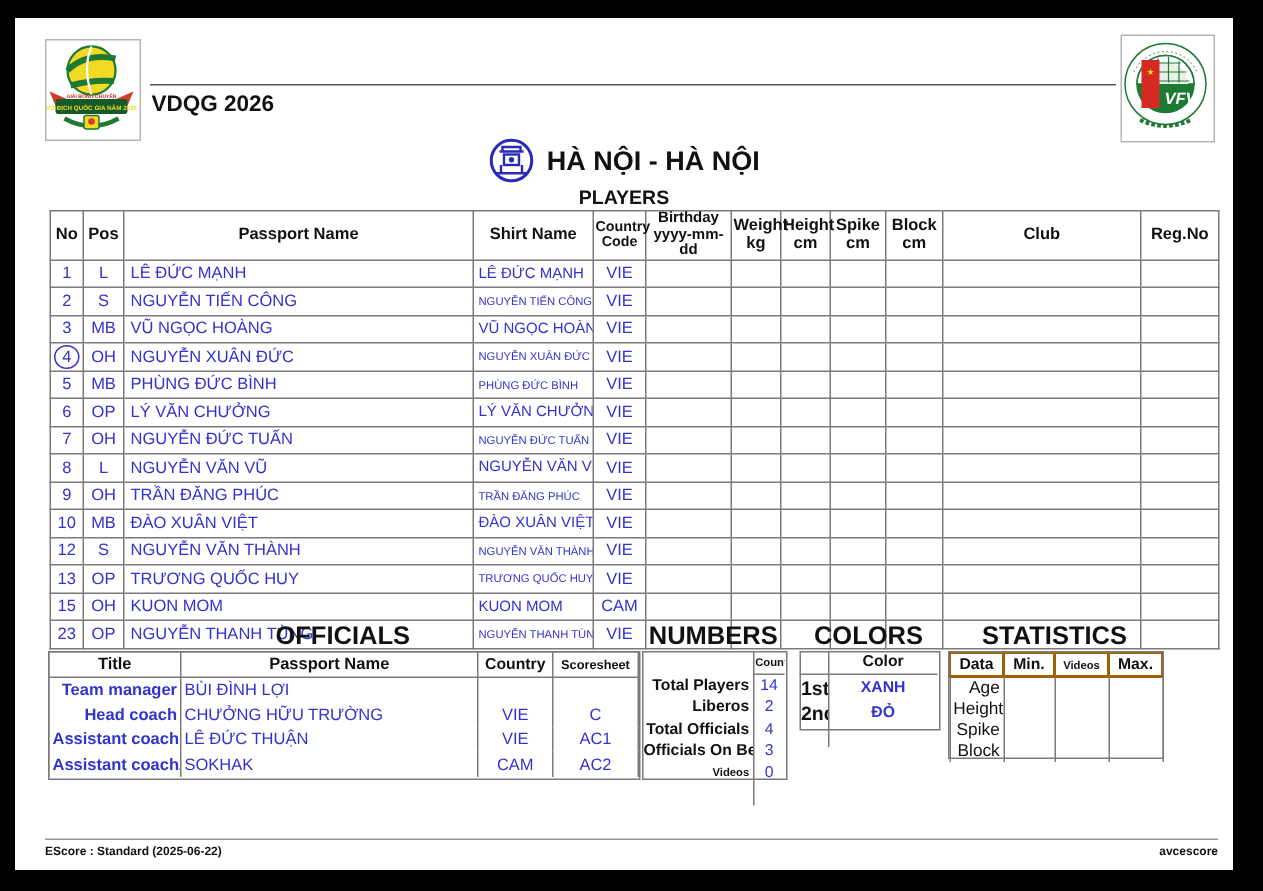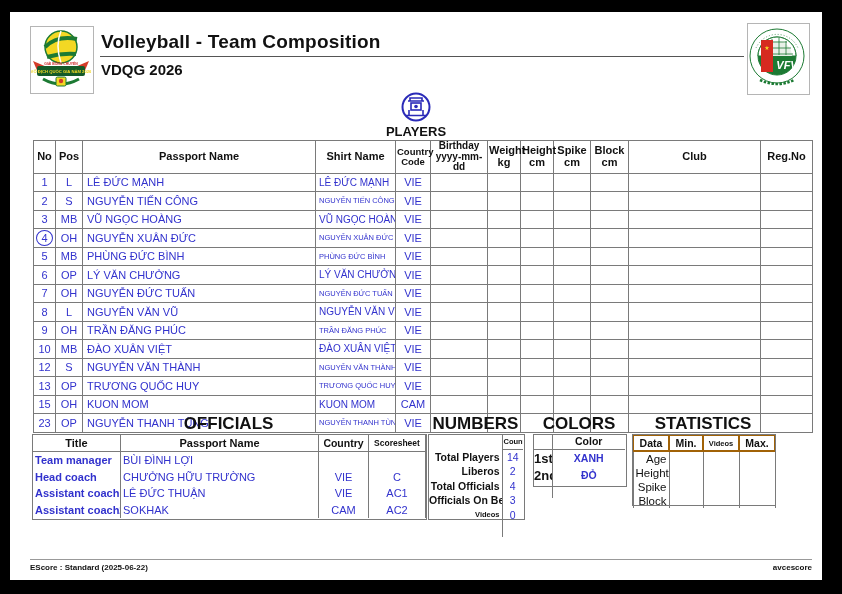--- a/index.html
+++ b/index.html
@@ -41,21 +41,21 @@
   #numbers-heading{left:414px;width:103px;}
   #colors-heading{left:521px;width:96px;}
   #stats-heading{left:620px;width:146px;}
 
   
   .ot{position:absolute;left:22px;top:422px;width:393px;height:84px;}
   .ot th{border:1px solid #7a7a7a;font-size:11px;height:13px;padding:0 1px;}
   .ot th.ssh{font-size:8.5px;}
   .ot td{border-left:1px solid #7a7a7a;border-right:1px solid #7a7a7a;height:14px;font-size:11px;padding:0 2px;overflow:hidden;white-space:nowrap;}
   .ot tr.fill td{height:auto;}
-  .ot .otitle{font-weight:bold;}
+  .ot .otitle{text-align:right;font-weight:bold;}
   .ot .octr{text-align:center;}
   .ot-outer{position:absolute;left:22px;top:422px;width:393px;height:84px;border:1px solid #7a7a7a;pointer-events:none;}
 
   
   .nt{position:absolute;left:418px;top:422px;width:95px;height:84px;}
   .nt td{height:12.5px;font-size:10.5px;overflow:hidden;white-space:nowrap;}
   .nt .nlab{text-align:right;font-weight:bold;padding-right:2px;}
   .nt .nval{text-align:center;border-left:1px solid #7a7a7a;font-size:10.5px;}
   .nt .nhead{border-left:1px solid #7a7a7a;border-bottom:1px solid #7a7a7a;font-size:7.5px;font-weight:bold;text-align:center;}
   .nt-outer{position:absolute;left:418px;top:422px;width:95px;height:84px;border:1px solid #7a7a7a;pointer-events:none;}
@@ -100,21 +100,20 @@
       <path d="M2 34 L16 40 L8 48 Z" fill="#d43c2a"></path>
       <path d="M58 34 L44 40 L52 48 Z" fill="#d43c2a"></path>
       <rect x="6" y="39" width="48" height="10" rx="2" fill="#145a28"></rect>
       <text x="30" y="46" font-size="4.2" fill="#f3d824" text-anchor="middle" font-weight="bold">VÔ ĐỊCH QUỐC GIA NĂM 2026</text>
       <path d="M12 52 Q30 62 48 52" fill="none" stroke="#1c7a33" stroke-width="3"></path>
       <rect x="25" y="50" width="10" height="9" rx="1.5" fill="#f3d824" stroke="#1c7a33" stroke-width="1"></rect>
       <circle cx="30" cy="54" r="2.2" fill="#d43c2a"></circle>
     </svg>
   </div>
 
-  <div class="main-title">Volleyball - Team Composition</div>
   <div class="header-rule"></div>
   <div class="sub-title">VDQG 2026</div>
 
   <div class="logo-box logo-right">
     <svg width="59" height="68" viewBox="0 0 59 68">
       <circle cx="29" cy="32" r="27" fill="#ffffff" stroke="#1c7a33" stroke-width="1"></circle>
       <circle cx="29" cy="32" r="19" fill="#ffffff" stroke="#1c7a33" stroke-width="1"></circle>
       <path d="M29 13 A19 19 0 0 1 48 32 L10 32 A19 19 0 0 1 29 13 Z" fill="#ffffff" stroke="#1c7a33" stroke-width="1"></path>
       <path d="M14 32 A15 15 0 0 1 44 32 Z" fill="#e8f0e8"></path>
       <path d="M19 18 L39 18 M15 24 L43 24 M13 30 L45 30 M24 15 L24 31 M31 14 L31 31 M38 17 L38 31" stroke="#1c7a33" stroke-width="0.8"></path>
@@ -128,20 +127,21 @@
   </div>
 
   <div class="team-row">
     <svg width="30" height="30" viewBox="0 0 30 30">
       <circle cx="15" cy="15" r="13.5" fill="none" stroke="#2a2ab8" stroke-width="2"></circle>
       <path d="M7 9 L23 9 M9 9 L9 6 L21 6 L21 9" fill="none" stroke="#2a2ab8" stroke-width="1.6"></path>
       <rect x="10" y="11" width="10" height="7" fill="none" stroke="#2a2ab8" stroke-width="1.6"></rect>
       <circle cx="15" cy="14.5" r="1.8" fill="#2a2ab8"></circle>
       <path d="M8 18 L8 23 M22 18 L22 23 M5 23.5 L25 23.5" stroke="#2a2ab8" stroke-width="1.6"></path>
     </svg>
+    <span class="team-name">HÀ NỘI - HÀ NỘI</span>
   </div>
 
   <div class="players-title">PLAYERS</div>
 
   <table class="pt">
     <colgroup>
       <col style="width:22px">
         <col style="width:27px">
         <col style="width:233px">
         <col style="width:80px">

